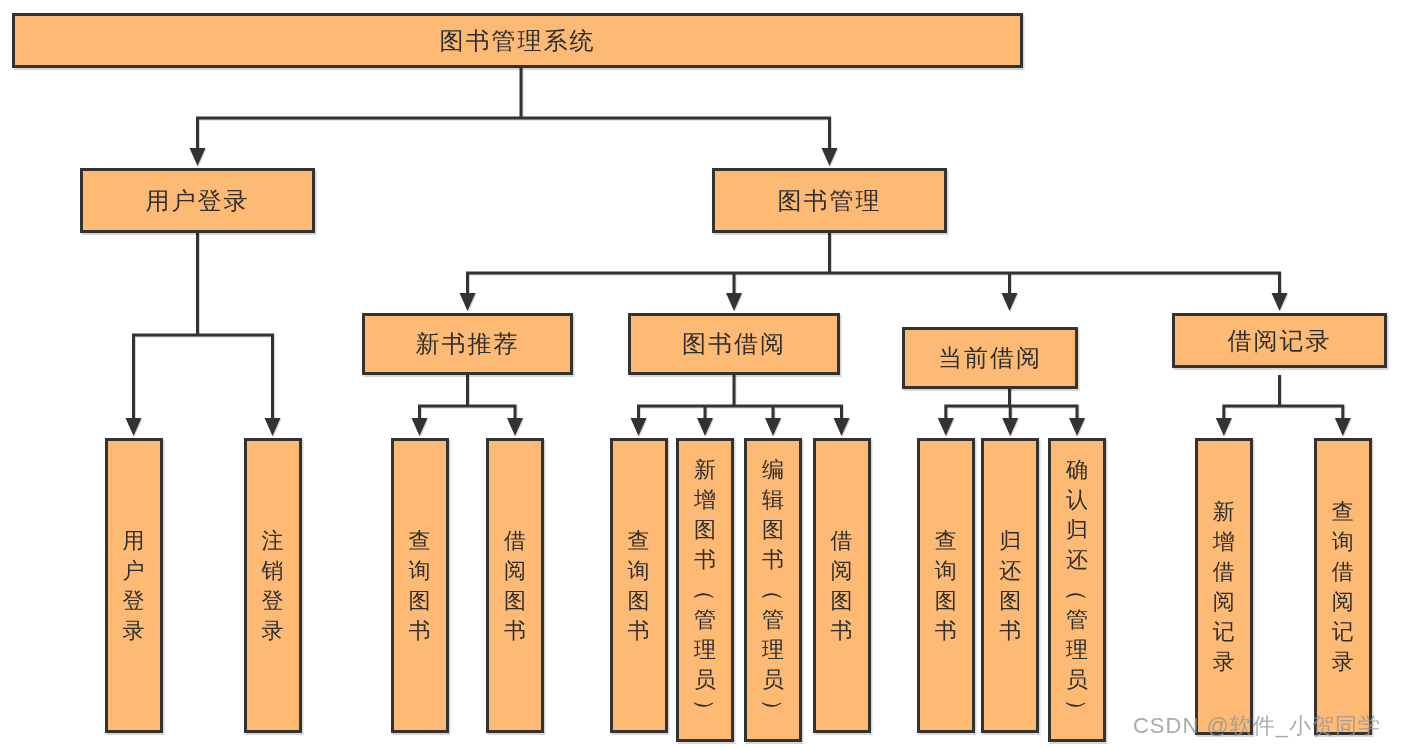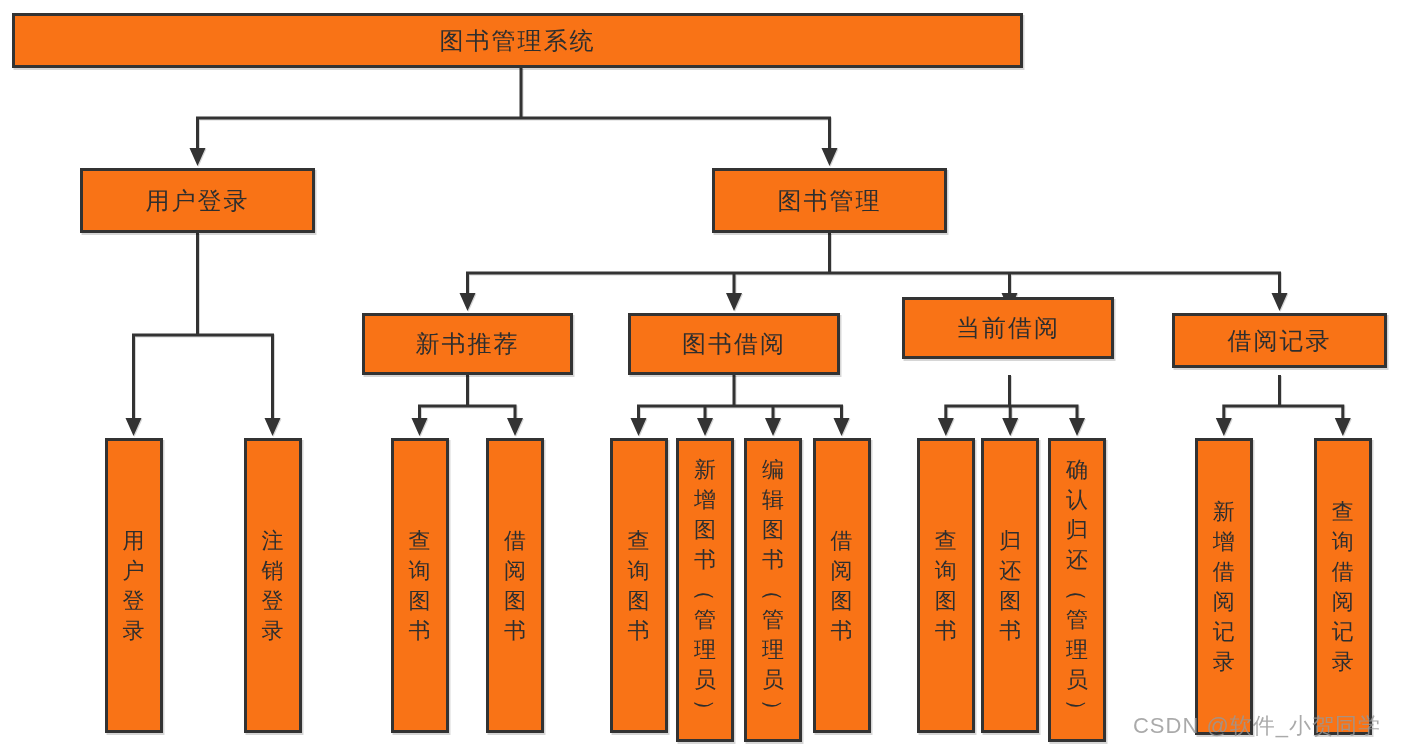--- a/index.html
+++ b/index.html
@@ -7,21 +7,21 @@
   .canvas{
     position:relative;width:1405px;height:747px;background:#fff;overflow:hidden;
     font-family:"Liberation Sans","DejaVu Sans",sans-serif;
     color:var(--text,#2e2e2e);
   }
   svg.connectors{
     position:absolute;left:0;top:0;z-index:1;
     filter:drop-shadow(1.5px 1.5px 0 rgba(0,0,0,0.16));
   }
   .node{
-    position:absolute;z-index:2;background:#f97316;
+    position:absolute;z-index:2;background:#fdba74;
     border:3px solid var(--line,#333);
     box-shadow:1.5px 2px 0 rgba(0,0,0,0.16);
     display:flex;align-items:center;justify-content:center;
     box-sizing:border-box;
   }
   .hlabel{
     font-size:24px;letter-spacing:2px;color:var(--text,#2e2e2e);
     white-space:nowrap;line-height:1;
   }
   .vnode{flex-direction:column;}
@@ -76,21 +76,21 @@
   <div class="node" style="left:712px;top:168px;width:235px;height:65px;">
     <span class="hlabel">图书管理</span>
   </div>
 
   <div class="node" style="left:362px;top:313px;width:211px;height:62px;">
     <span class="hlabel">新书推荐</span>
   </div>
   <div class="node" style="left:628px;top:313px;width:212px;height:62px;align-items:center;">
     <span class="hlabel">图书借阅</span>
   </div>
-  <div class="node" style="left:902px;top:297px;width:212px;height:62px;">
+  <div class="node" style="left:902px;top:327px;width:176px;height:62px;">
     <span class="hlabel">当前借阅</span>
   </div>
   <div class="node" style="left:1172px;top:313px;width:215px;height:55px;">
     <span class="hlabel">借阅记录</span>
   </div>
 
   <div class="node vnode" style="left:104.5px;top:438px;width:58px;height:295px;">
     <span class="vlabel">
         <span class="vchar">用</span>
         <span class="vchar">户</span>

